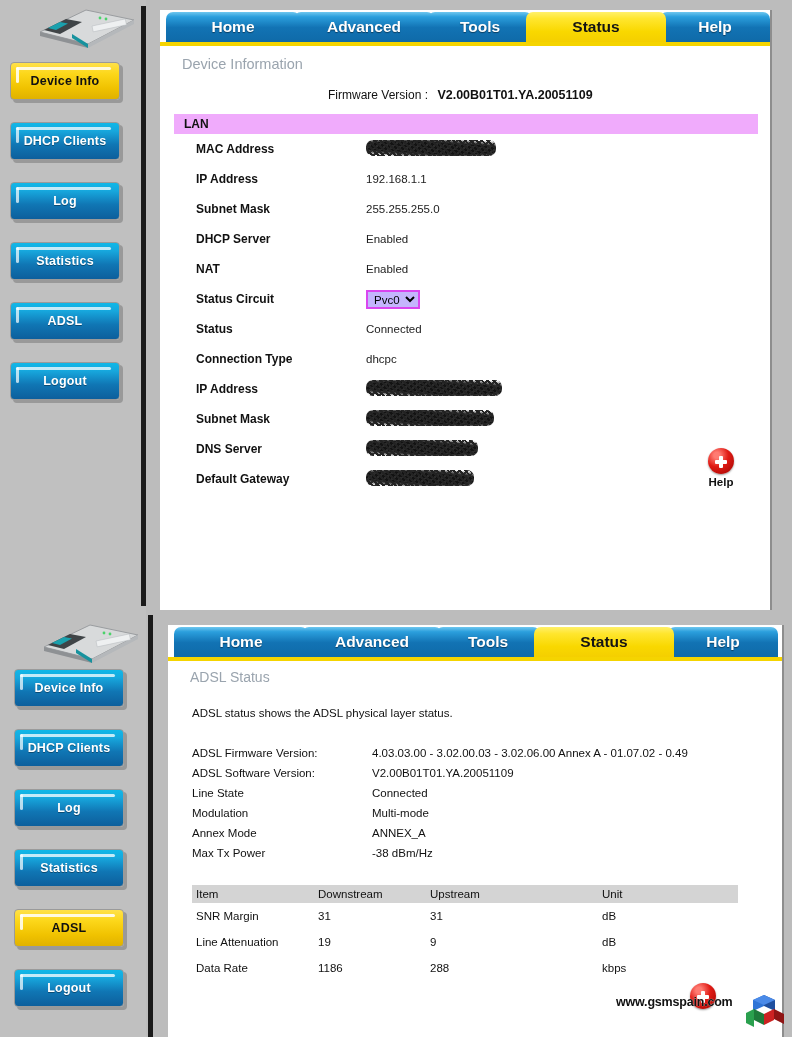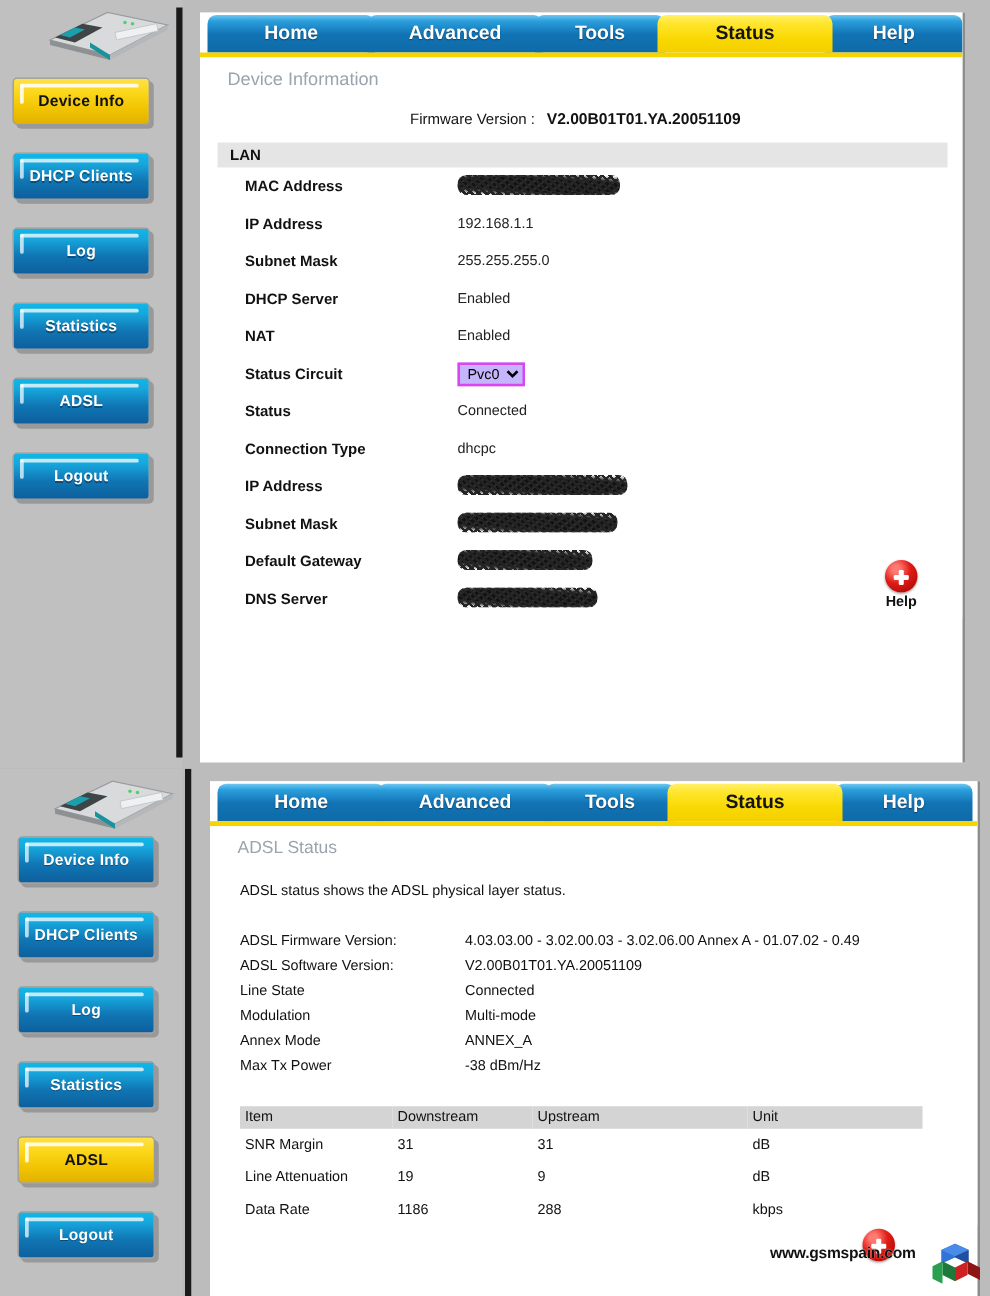--- a/index.html
+++ b/index.html
@@ -85,21 +85,21 @@
   .tabrule{position:absolute;left:0;right:0;top:32px;height:4px;background:#f5d400;}
   .tabbar-bg{position:absolute;left:0;right:0;top:0;height:36px;background:#ffffff;}
 
   .page-body{position:relative;background:#fff;padding:0;}
   .page-title{color:#9aa4ae;font-size:14.5px;padding:10px 0 0 22px;}
   #panel-bottom .page-title{padding-top:8px;padding-left:22px;font-size:14px;}
 
   .fw-line{margin:16px 0 0 0;padding-left:168px;font-size:12px;color:#111;}
   .fw-line b{font-weight:bold;margin-left:6px;font-size:12.5px;}
 
-  .sec-head{background:#e5e5e5;font-weight:bold;font-size:12px;color:#111;
+  .sec-head{background:#f0abfc;font-weight:bold;font-size:12px;color:#111;
     padding:3px 0 3px 10px;margin:12px 12px 0 14px;}
   .row{display:flex;align-items:center;height:30px;padding-left:36px;}
   .row .k{width:170px;font-weight:bold;font-size:12px;color:#111;}
   .row .v{font-size:11.5px;color:#222;}
 
   .redacted{display:inline-block;height:16px;border-radius:7px;
     background:
       repeating-linear-gradient(45deg, #111 0 2px, transparent 2px 4px),
       repeating-linear-gradient(-38deg, #1a1a1a 0 2px, transparent 2px 5px),
       radial-gradient(ellipse at 30% 40%, #000 0 35%, transparent 70%),
@@ -276,26 +276,26 @@
           </div>
           <div class="row">
             <div class="k">IP Address</div>
             <div class="v"><span class="redacted" style="width: 136px;"></span></div>
           </div>
           <div class="row">
             <div class="k">Subnet Mask</div>
             <div class="v"><span class="redacted" style="width: 128px;"></span></div>
           </div>
           <div class="row">
+            <div class="k">DNS Server</div>
+            <div class="v"><span class="redacted" style="width: 112px;"></span></div>
+          </div>
+          <div class="row">
             <div class="k">Default Gateway</div>
             <div class="v"><span class="redacted" style="width: 108px;"></span></div>
-          </div>
-          <div class="row">
-            <div class="k">DNS Server</div>
-            <div class="v"><span class="redacted" style="width: 112px;"></span></div>
           </div>
         </div>
 
       <div class="help-corner">
         <div class="help-circle"></div>
         <div class="help-label">Help</div>
       </div>
     </div>
   </div>
 </div>

